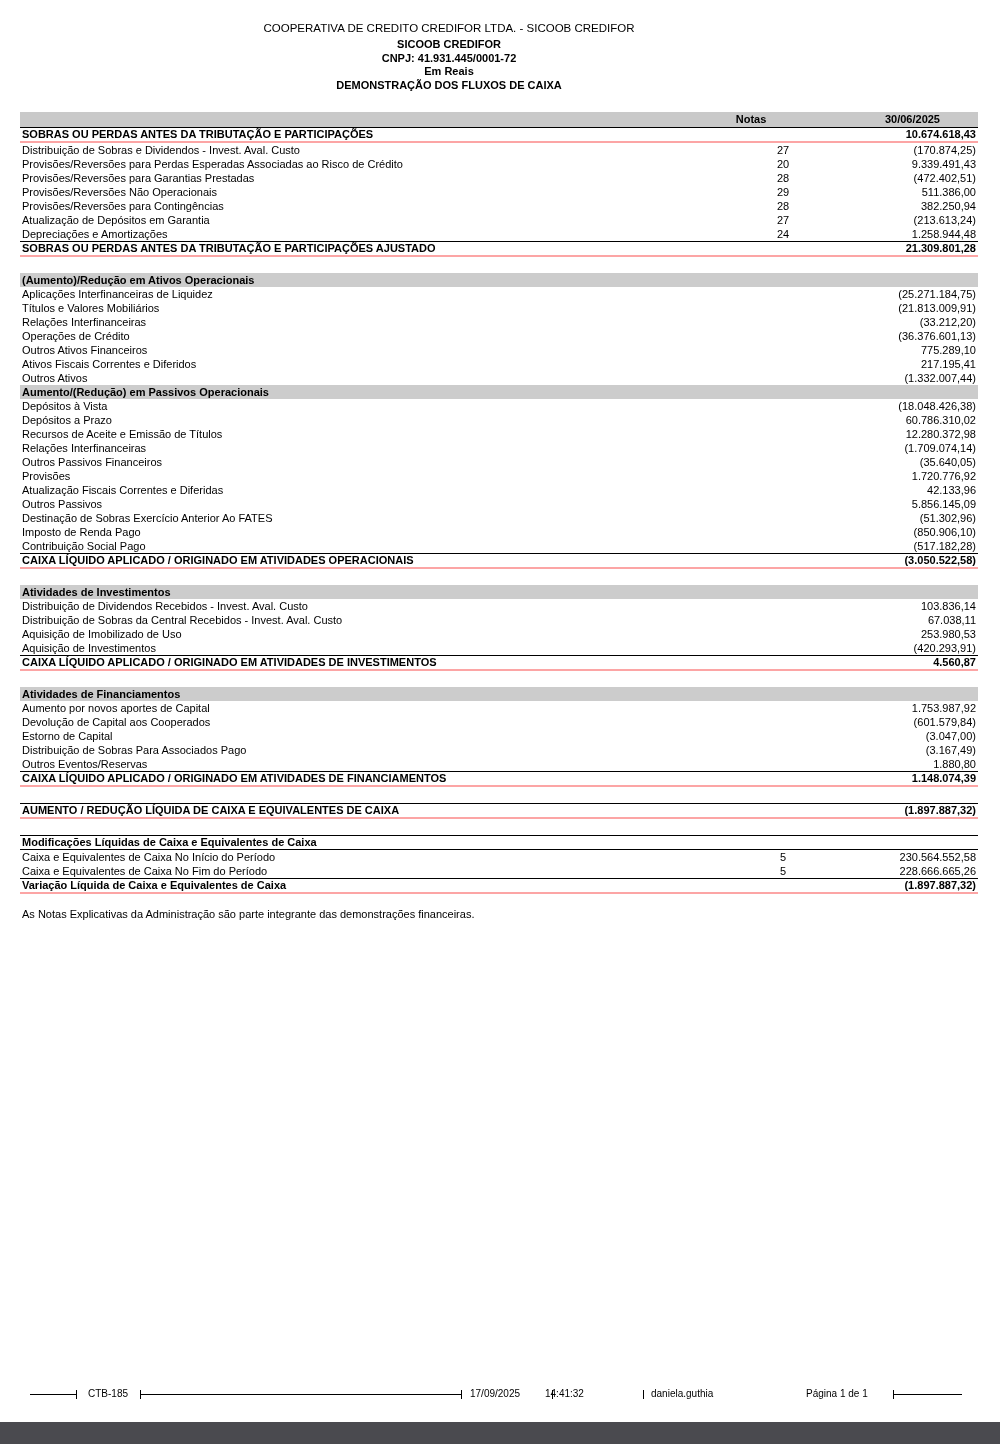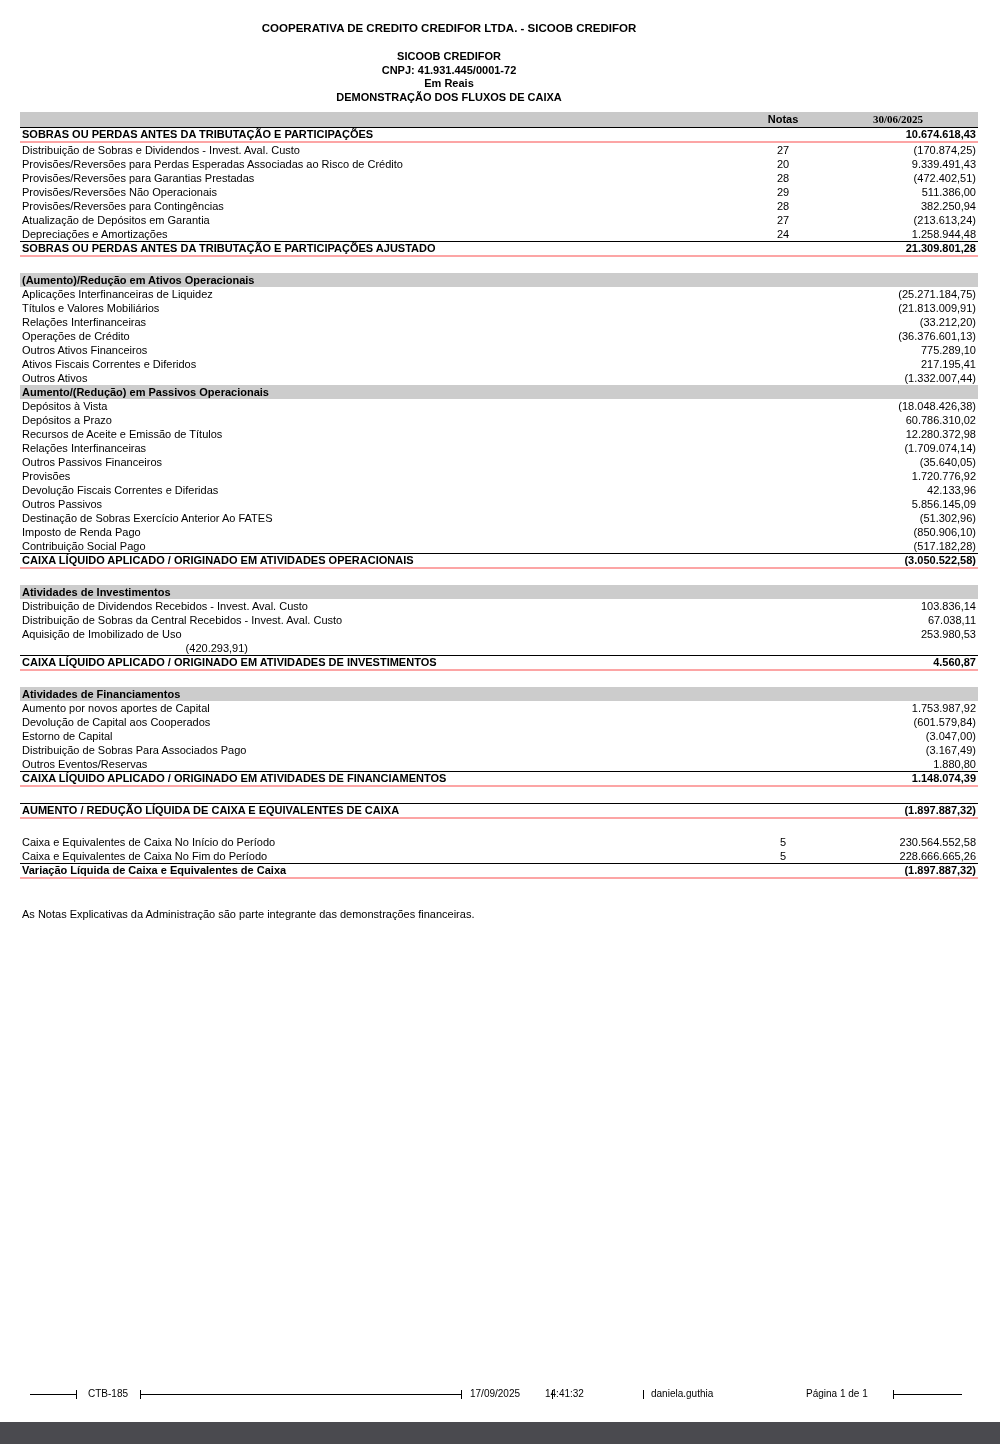--- a/index.html
+++ b/index.html
@@ -9,34 +9,34 @@
     background: #ffffff;
     color: #000;
     font-family: "Liberation Sans", sans-serif;
     position: relative;
     overflow: hidden;
   }
   .doc-header {
     position: absolute; left: 20px; top: 22px; width: 858px;
     text-align: center;
   }
-  .h1 { font-weight: bold; font-size: 11.5px; margin-bottom: 16px; }
+  .h1 { font-weight: normal; font-size: 11.5px; margin-bottom: 4px; }
   .h2 { font-weight: bold; font-size: 11px; line-height: 13.5px; }
 
   .table { position: absolute; left: 20px; top: 112px; width: 958px; }
   .row { display: flex; align-items: center; min-height: 14px; font-size: 11px; line-height: 13px; }
   .c-label { flex: 1; text-align: left; padding-left: 2px; }
   .c-notes { width: 70px; text-align: center; }
   .c-value { width: 160px; text-align: right; padding-right: 2px; }
 
   .row.head {
     background: var(--table-header-bg, #c9c9c9);
-    font-weight: bold; min-height: 15px;
-  }
-  .row.head .head-value { padding-right: 55px; font-family: Liberation Serif, serif; }
+    font-weight: bold; min-height: 15px; gap: 32px;
+  }
+  .row.head .head-value { padding-right: 38px; }
 
   .row.total {
     font-weight: bold;
     border-top: 1px solid #000;
     border-bottom: 2px solid #fca5a5;
   }
   .row.section {
     font-weight: bold;
     background: var(--section-bg, #c9c9c9);
   }
@@ -192,21 +192,21 @@
         <div class="c-label">Outros Passivos Financeiros</div>
         <div class="c-notes"></div>
         <div class="c-value">(35.640,05)</div>
       </div>
       <div class="row item">
         <div class="c-label">Provisões</div>
         <div class="c-notes"></div>
         <div class="c-value">1.720.776,92</div>
       </div>
       <div class="row item">
-        <div class="c-label">Devolução Fiscais Correntes e Diferidas</div>
+        <div class="c-label">Atualização Fiscais Correntes e Diferidas</div>
         <div class="c-notes"></div>
         <div class="c-value">42.133,96</div>
       </div>
       <div class="row item">
         <div class="c-label">Outros Passivos</div>
         <div class="c-notes"></div>
         <div class="c-value">5.856.145,09</div>
       </div>
       <div class="row item">
         <div class="c-label">Destinação de Sobras Exercício Anterior Ao FATES</div>
@@ -243,20 +243,21 @@
         <div class="c-label">Distribuição de Sobras da Central Recebidos - Invest. Aval. Custo</div>
         <div class="c-notes"></div>
         <div class="c-value">67.038,11</div>
       </div>
       <div class="row item">
         <div class="c-label">Aquisição de Imobilizado de Uso</div>
         <div class="c-notes"></div>
         <div class="c-value">253.980,53</div>
       </div>
       <div class="row item">
+        <div class="c-label">Aquisição de Investimentos</div>
         <div class="c-notes"></div>
         <div class="c-value">(420.293,91)</div>
       </div>
       <div class="row total">
         <div class="c-label">CAIXA LÍQUIDO APLICADO / ORIGINADO EM ATIVIDADES DE INVESTIMENTOS</div>
         <div class="c-notes"></div>
         <div class="c-value">4.560,87</div>
       </div>
       <div class="row spacer"></div>
       <div class="row section">
@@ -294,20 +295,25 @@
         <div class="c-notes"></div>
         <div class="c-value">1.148.074,39</div>
       </div>
       <div class="row spacer"></div>
       <div class="row total">
         <div class="c-label">AUMENTO / REDUÇÃO LÍQUIDA DE CAIXA E EQUIVALENTES DE CAIXA</div>
         <div class="c-notes"></div>
         <div class="c-value">(1.897.887,32)</div>
       </div>
       <div class="row spacer"></div>
+      <div class="row subheader">
+        <div class="c-label">Modificações Líquidas de Caixa e Equivalentes de Caixa</div>
+        <div class="c-notes"></div>
+        <div class="c-value"></div>
+      </div>
       <div class="row item">
         <div class="c-label">Caixa e Equivalentes de Caixa No Início do Período</div>
         <div class="c-notes">5</div>
         <div class="c-value">230.564.552,58</div>
       </div>
       <div class="row item">
         <div class="c-label">Caixa e Equivalentes de Caixa No Fim do Período</div>
         <div class="c-notes">5</div>
         <div class="c-value">228.666.665,26</div>
       </div>

